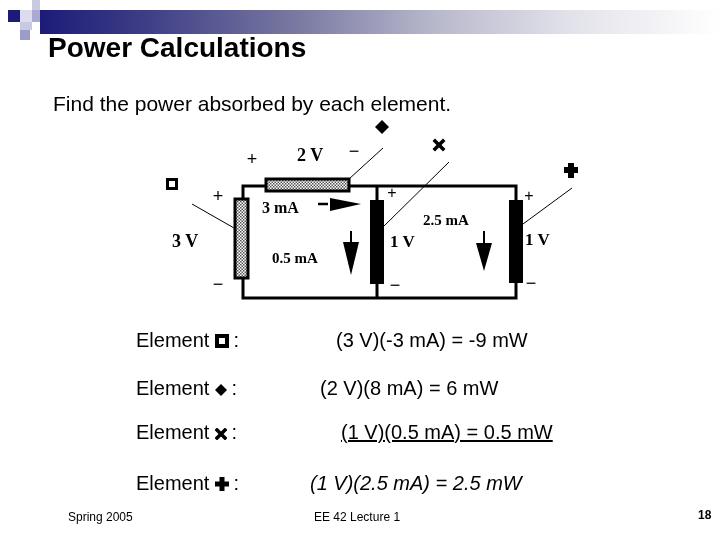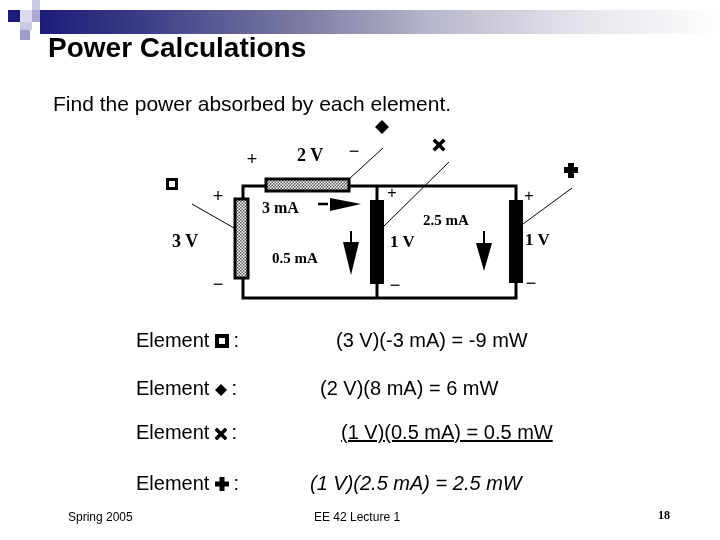--- a/index.html
+++ b/index.html
@@ -21,21 +21,21 @@
   svg.circuit { position: absolute; left: 0; top: 0; }
   .circuit text { font-family: "Liberation Serif", serif; font-weight: bold; }
   .circuit .sign { font-family: "Liberation Sans", sans-serif; font-weight: normal; }
   .eq-row { position: absolute; font-size: 20px; white-space: nowrap; }
   .eq-label { position: absolute; left: 136px; }
   .eq-expr { position: absolute; }
   .marker { display: inline-block; vertical-align: middle; margin: 0 4px 0 6px; }
   .footer { position: absolute; font-size: 12px; }
   .footer.left { left: 42px; top: 510px; margin-left: 26px; }
   .footer.center { left: 314px; top: 510px; text-align: right; }
-  .footer.right { left: 658px; top: 508px; font-weight: bold; font-family: Liberation Serif, serif; }
+  .footer.right { left: 698px; top: 508px; font-weight: bold; }
 </style>
 </head>
 <body>
 
 <div class="sq" style="left:8px;top:10px;width:12px;height:12px;background:#1c1c78;"></div>
 <div class="sq" style="left:20px;top:10px;width:12px;height:12px;background:#dcdcee;"></div>
 <div class="sq" style="left:32px;top:0px;width:8px;height:10px;background:#c9c9e2;"></div>
 <div class="sq" style="left:32px;top:10px;width:8px;height:12px;background:#a9a9d2;"></div>
 <div class="sq" style="left:20px;top:22px;width:12px;height:8px;background:#c9c9e2;"></div>
 <div class="sq" style="left:20px;top:30px;width:10px;height:10px;background:#9c9cc9;"></div>

